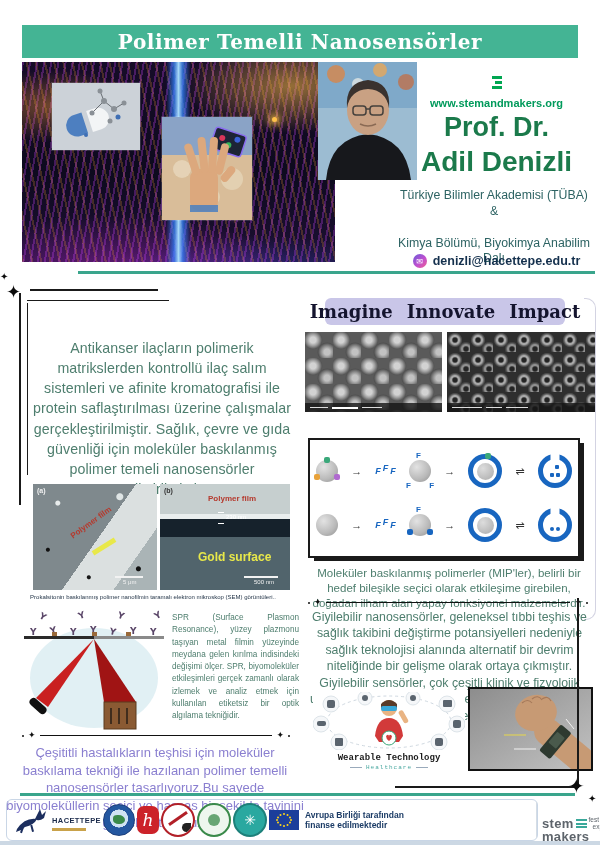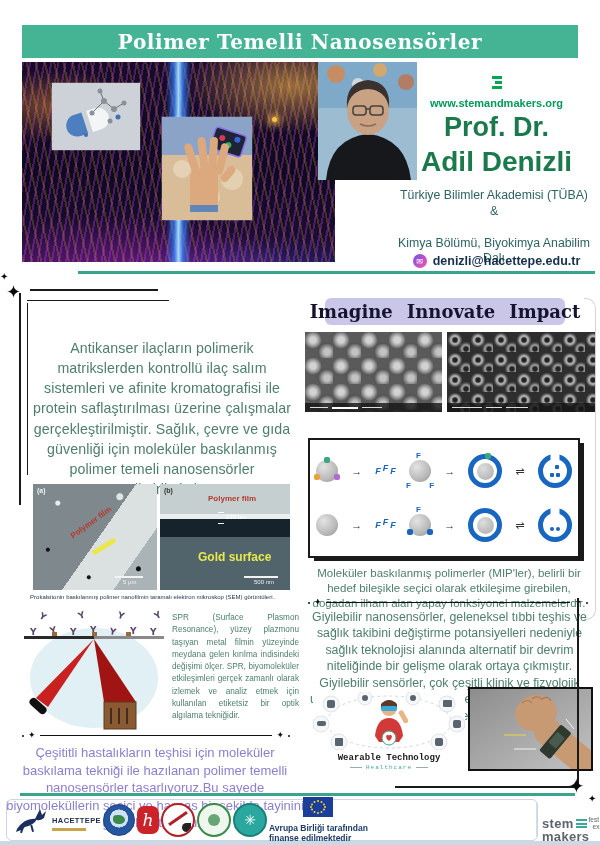--- a/index.html
+++ b/index.html
@@ -131,21 +131,21 @@
   .wristbox{left:468px;top:687px;width:125px;height:84px;border:2px solid #111;box-sizing:border-box;}
 
   
   .footbox{left:6px;top:799px;width:532px;height:42px;border:1px solid #c9d6e6;border-radius:6px;
            display:flex;align-items:center;gap:2px;padding:0 8px;box-sizing:border-box;}
   .lg{flex:none;display:flex;align-items:center;justify-content:center;}
   .circ{width:30px;height:30px;border-radius:50%;}
   .hac-lock{display:flex;align-items:center;gap:3px;}
   .hac-tx{font-size:7.5px;font-weight:800;color:#1a2a4a;letter-spacing:.4px;}
   .hac-gold{width:34px;height:3px;background:#c9a24a;margin-top:1px;}
-  .eu{display:flex;align-items:center;gap:6px;flex-direction:column;}
+  .eu{display:flex;align-items:center;gap:6px;}
   .eu-tx{font-size:8.5px;font-weight:700;color:#1c3c66;line-height:1.2;}
   .stem{left:542px;top:801px;width:56px;color:#5d646b;}
   .stem .r1{display:flex;align-items:flex-end;gap:2px;margin-top:16px;}
   .stem .word{font-size:13px;font-weight:700;letter-spacing:.3px;line-height:.9;}
   .stem .bars{display:flex;flex-direction:column;gap:1.5px;margin-bottom:2px;}
   .stem .bars i{display:block;width:11px;height:2px;background:#3aa89a;}
   .stem .fest{font-size:6.5px;line-height:1;}
   .vdiv{left:536px;top:802px;width:1px;height:36px;background:#d5dde5;}
   .bottomstrip{left:0;top:841px;width:600px;height:4px;background:#ccd8e4;}
 </style>

